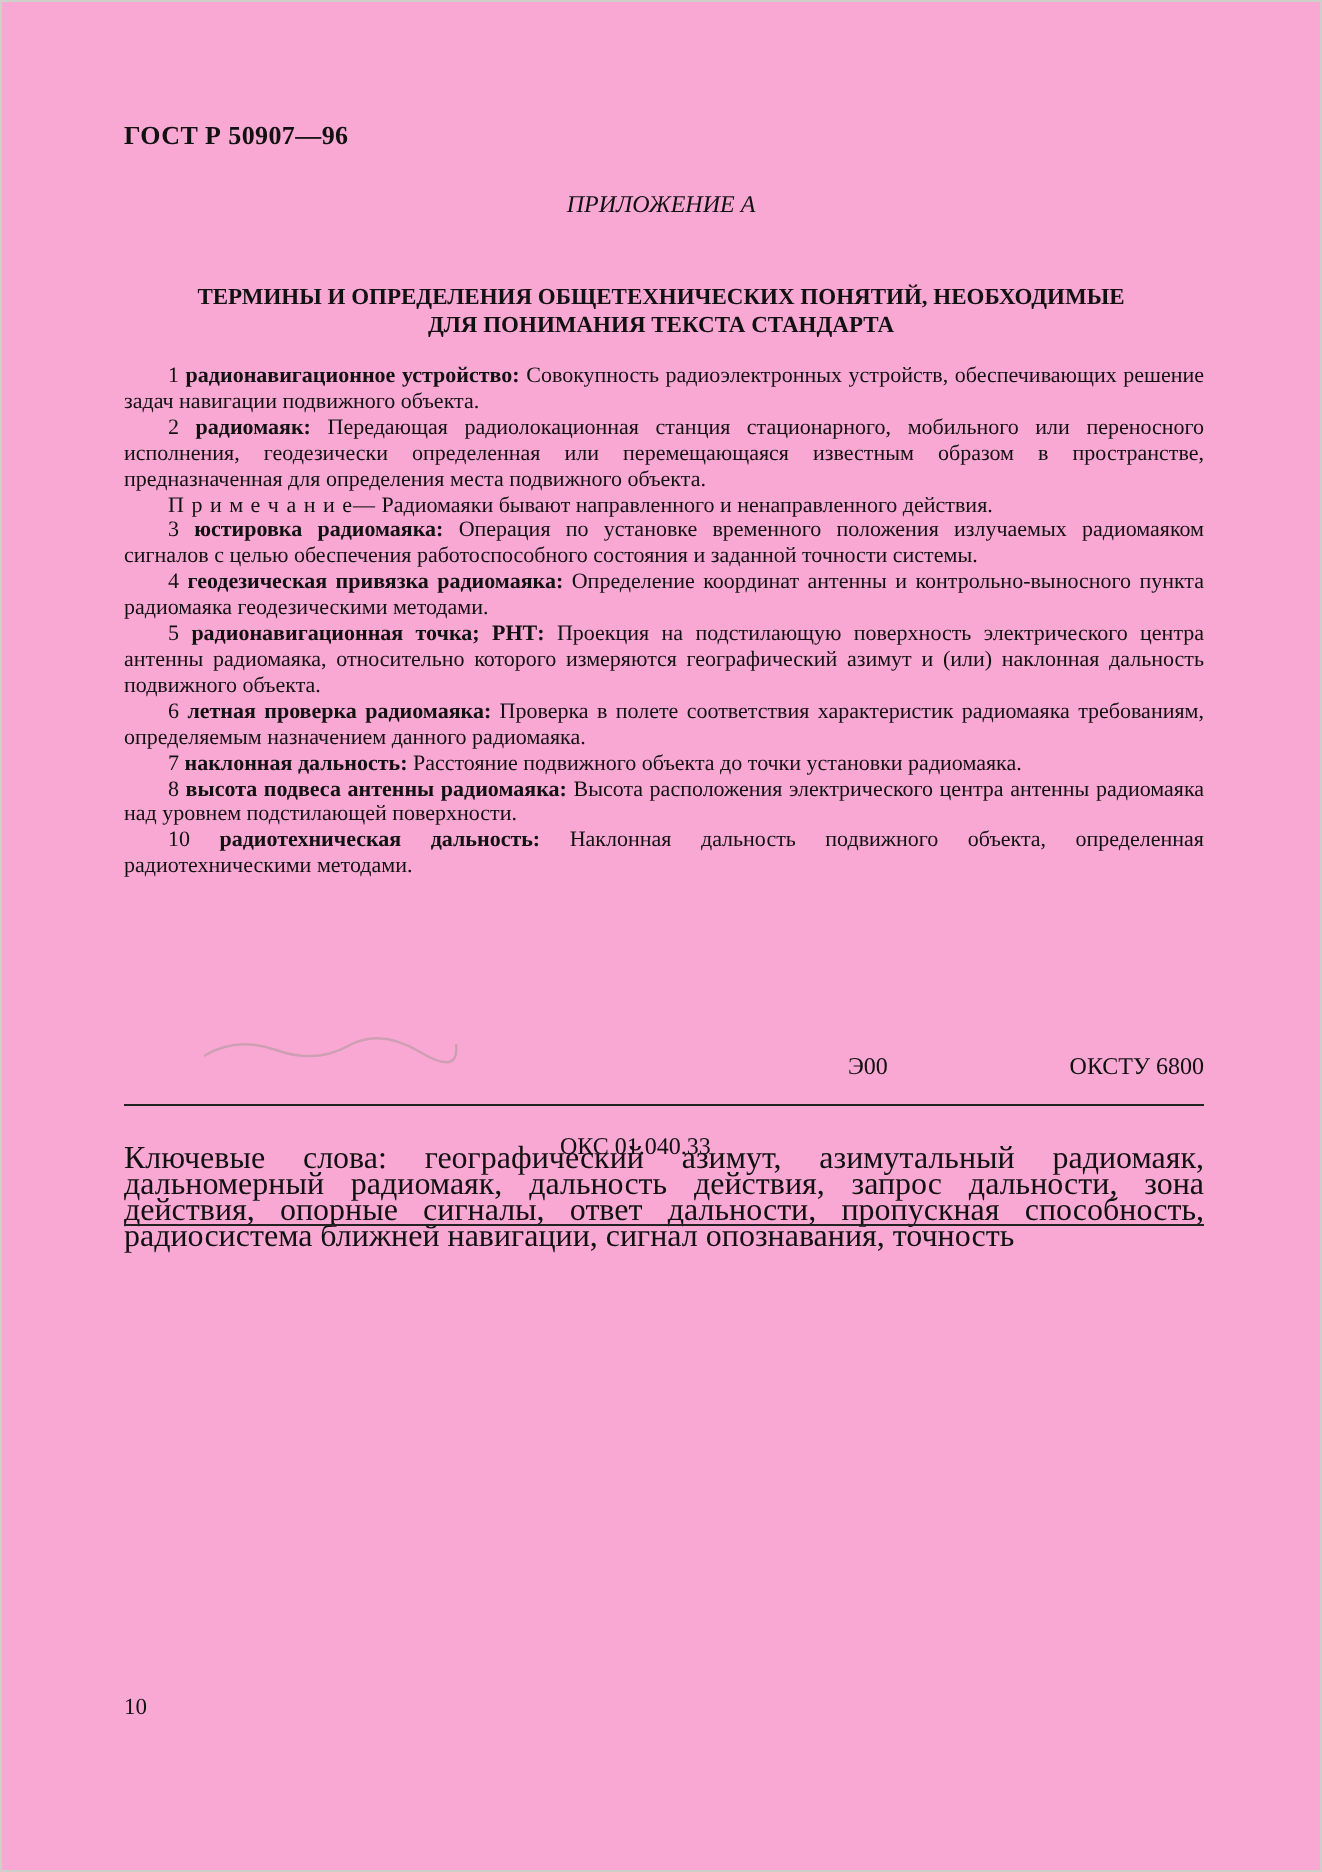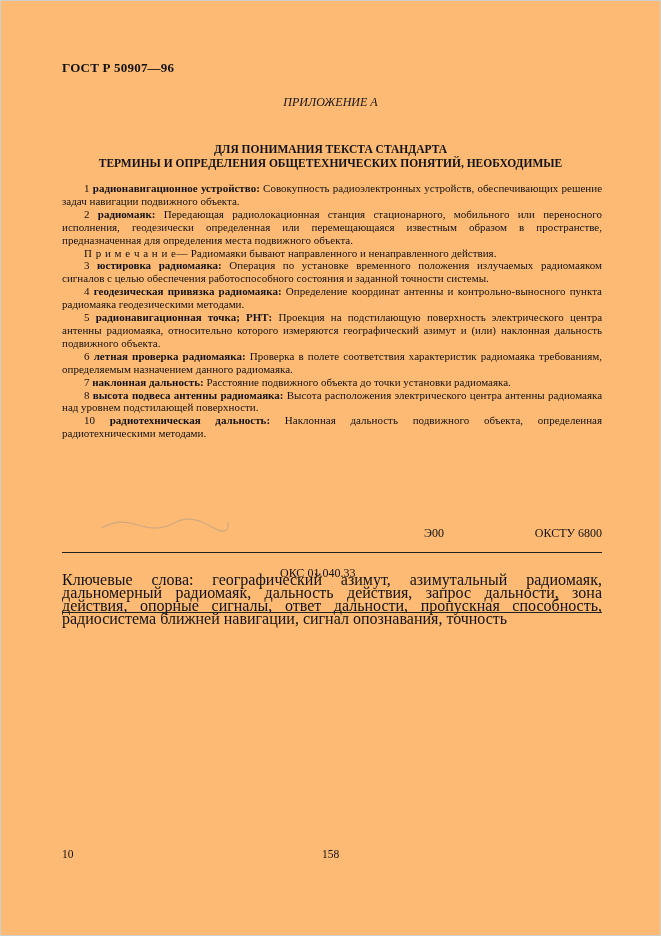--- a/index.html
+++ b/index.html
@@ -1,21 +1,21 @@
 <!DOCTYPE html>
 <html><head>
 <meta charset="utf-8">
 <style>
   html, body { margin: 0; padding: 0; background: #e8e8e6; }
   .page {
     position: relative;
     width: 661px;
     height: 936px;
     margin: 0 auto;
-    background: #fdba74;
+    background: #f9a8d4;
     font-family: "Liberation Serif", "DejaVu Serif", serif;
     color: #111;
     overflow: hidden;
     box-shadow: 0 0 0 1px #cfcfcc inset;
   }
   .doc-number {
     position: absolute;
     left: 62px;
     top: 60px;
     font-weight: bold;
@@ -112,22 +112,22 @@
 
 <div class="page">
 
   <div class="doc-number">ГОСТ Р 50907—96</div>
 
   <div class="appendix">
     <div>ПРИЛОЖЕНИЕ А</div>
   </div>
 
   <div class="section-title">
+    <div>ТЕРМИНЫ И ОПРЕДЕЛЕНИЯ ОБЩЕТЕХНИЧЕСКИХ ПОНЯТИЙ, НЕОБХОДИМЫЕ</div>
     <div>ДЛЯ ПОНИМАНИЯ ТЕКСТА СТАНДАРТА</div>
-    <div>ТЕРМИНЫ И ОПРЕДЕЛЕНИЯ ОБЩЕТЕХНИЧЕСКИХ ПОНЯТИЙ, НЕОБХОДИМЫЕ</div>
   </div>
 
   <div class="terms">
     <p><span>1</span> <b>радионавигационное устройство:</b> <span>Совокупность радиоэлектронных устройств, обеспечивающих решение задач навигации подвижного объекта.</span></p>
     <p><span>2</span> <b>радиомаяк:</b> <span>Передающая радиолокационная станция стационарного, мобильного или переносного исполнения, геодезически определенная или перемещающаяся известным образом в пространстве, предназначенная для определения места подвижного объекта.</span></p>
     <p><span class="note-label">П р и м е ч а н и е—</span> <span>Радиомаяки бывают направленного и ненаправленного действия.</span></p>
     <p><span>3</span> <b>юстировка радиомаяка:</b> <span>Операция по установке временного положения излучаемых радиомаяком сигналов с целью обеспечения работоспособного состояния и заданной точности системы.</span></p>
     <p><span>4</span> <b>геодезическая привязка радиомаяка:</b> <span>Определение координат антенны и контрольно-выносного пункта радиомаяка геодезическими методами.</span></p>
     <p><span>5</span> <b>радионавигационная точка; РНТ:</b> <span>Проекция на подстилающую поверхность электрического центра антенны радиомаяка, относительно которого измеряются географический азимут и (или) наклонная дальность подвижного объекта.</span></p>
     <p><span>6</span> <b>летная проверка радиомаяка:</b> <span>Проверка в полете соответствия характеристик радиомаяка требованиям, определяемым назначением данного радиомаяка.</span></p>
@@ -146,15 +146,14 @@
     <span class="okstu">ОКСТУ 6800</span>
   </div>
 
   <div class="rule rule-top"></div>
 
   <p class="keywords">Ключевые слова: географический азимут, азимутальный радиомаяк, дальномерный радиомаяк, дальность действия, запрос дальности, зона действия, опорные сигналы, ответ дальности, пропускная способность, радиосистема ближней навигации, сигнал опознавания, точность</p>
 
   <div class="rule rule-bottom"></div>
 
   <div class="footer-left">10</div>
-  <div class="footer-center">158</div>
 
 </div>
 
 </body></html>

